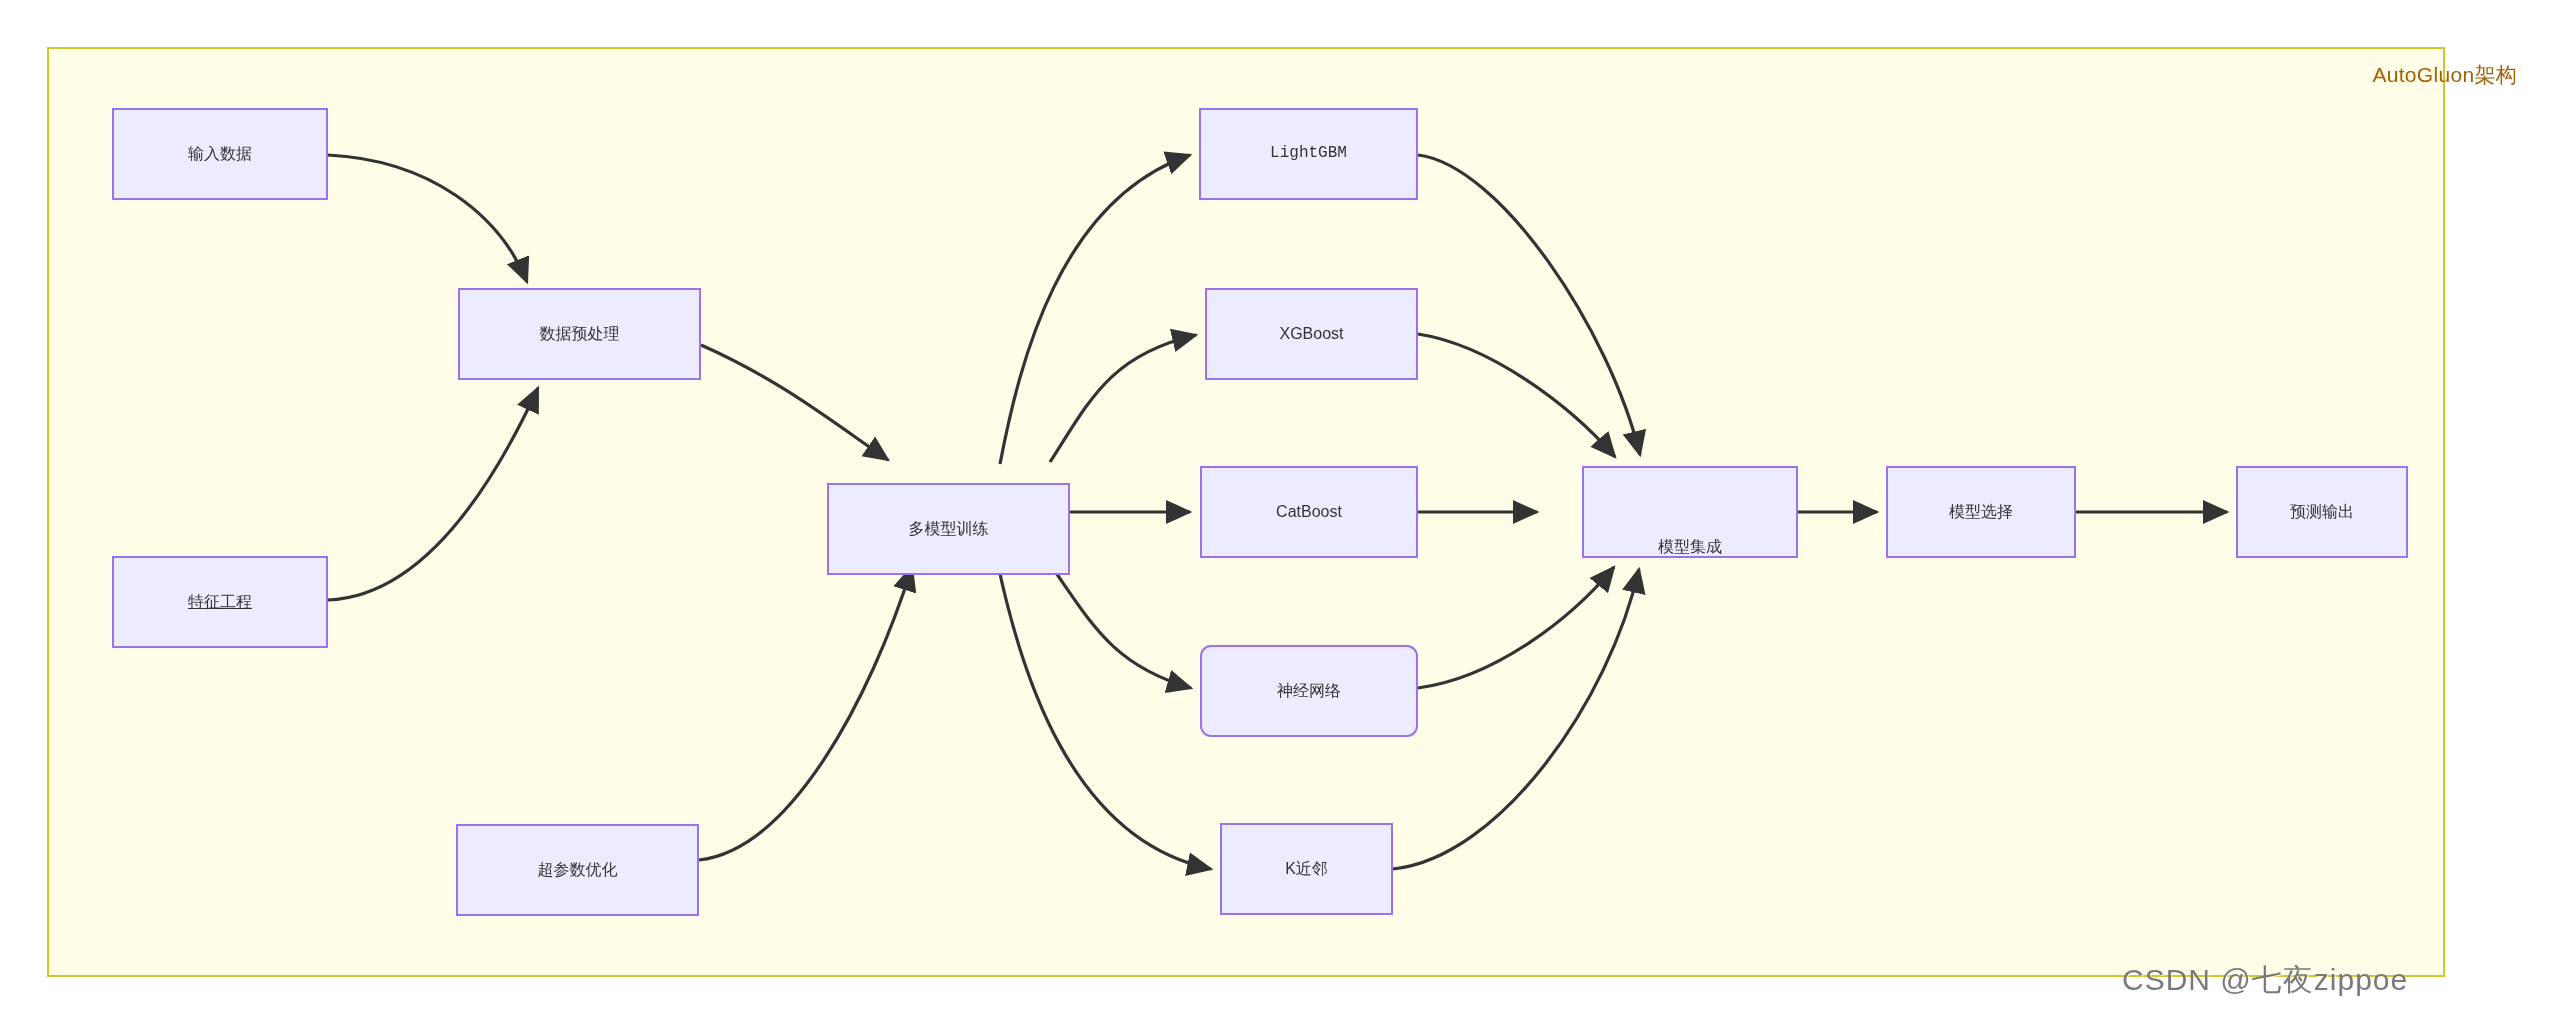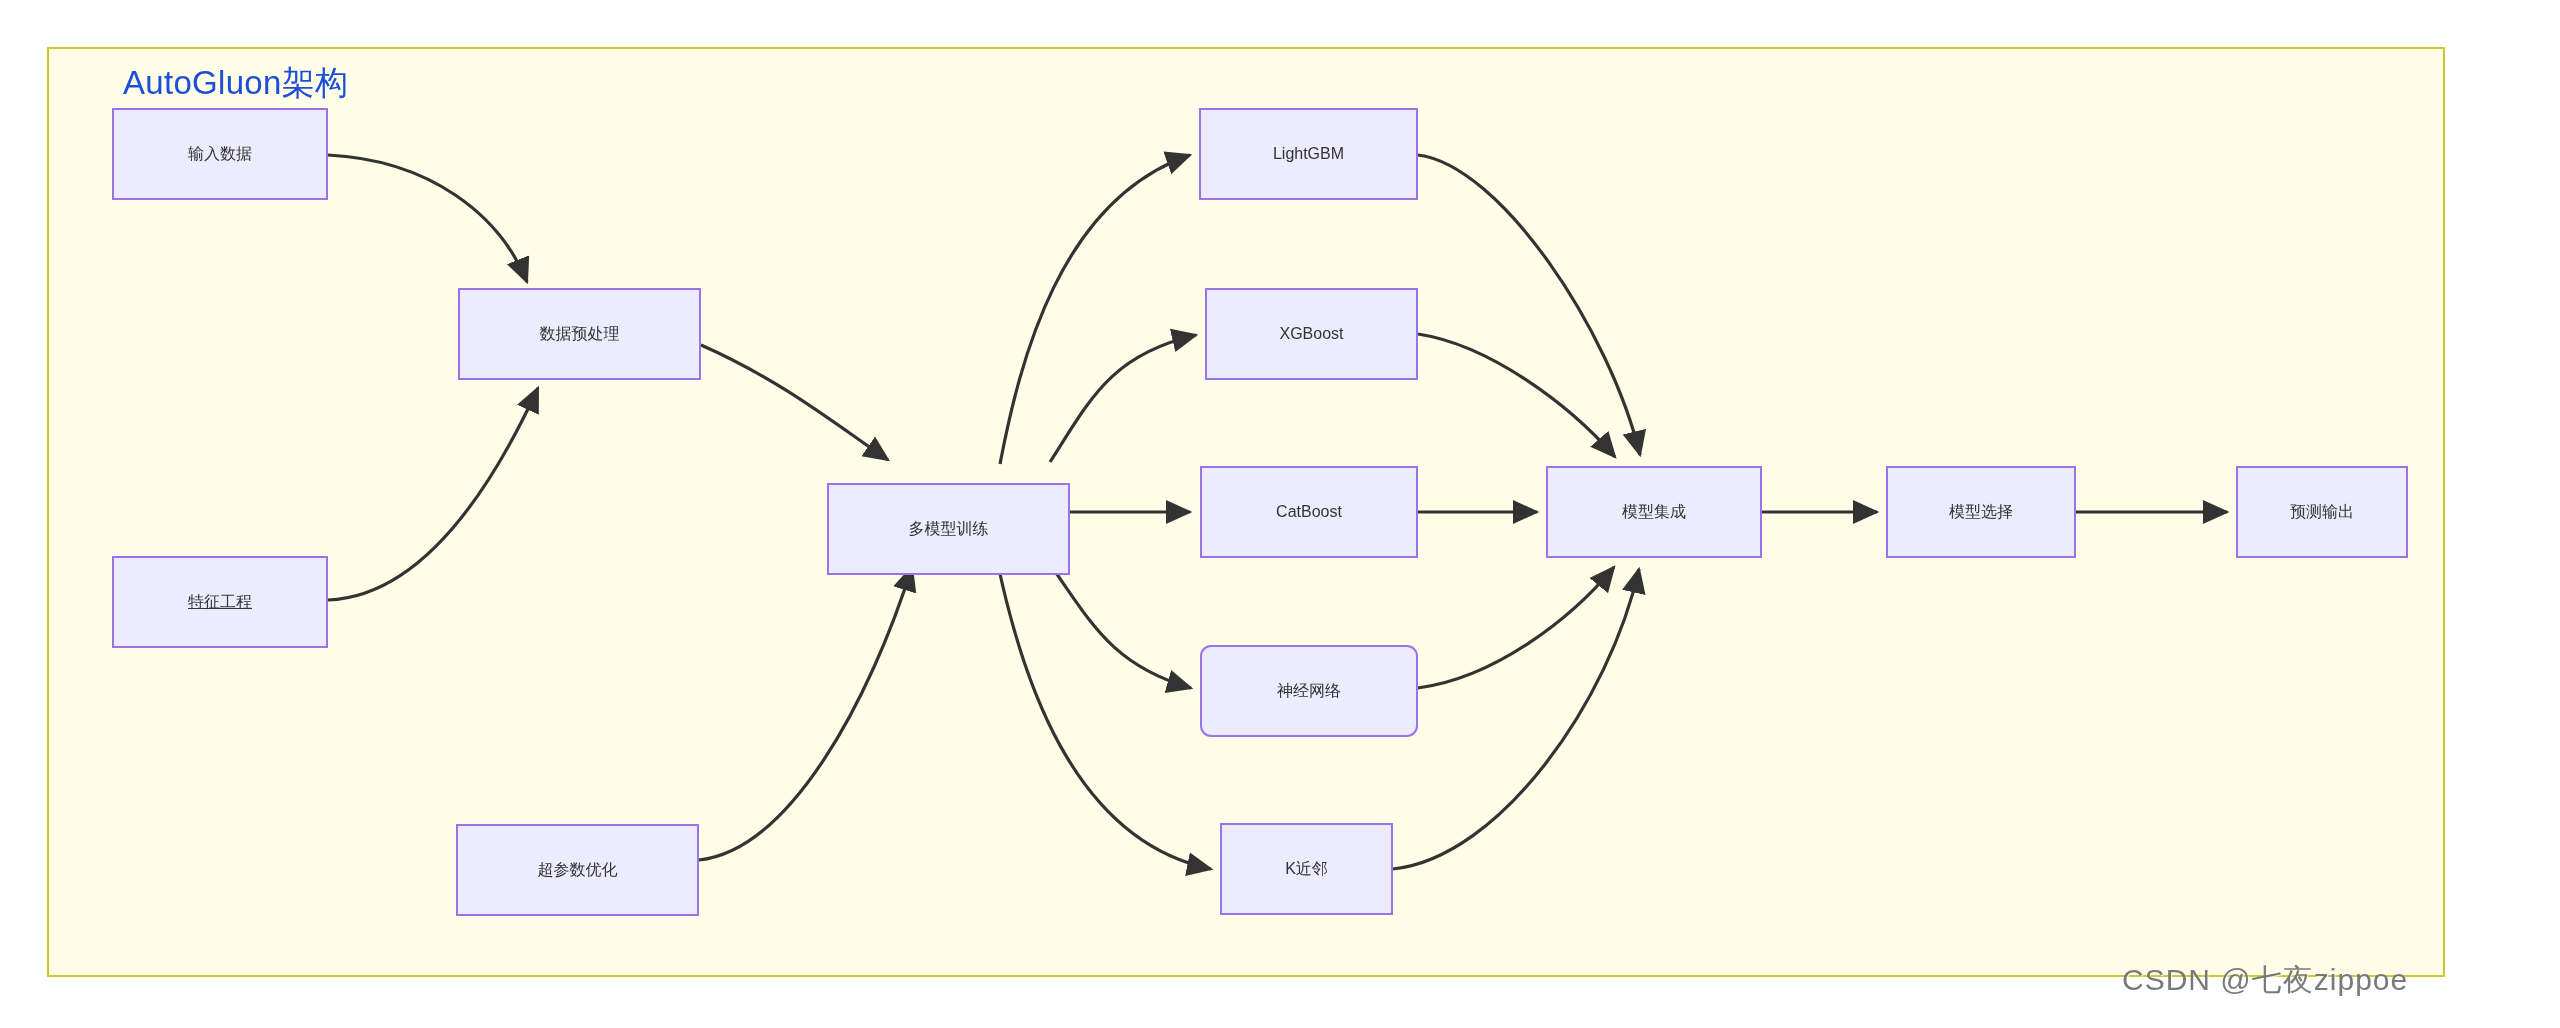--- a/index.html
+++ b/index.html
@@ -29,23 +29,23 @@
     background: #fffde7;
     border: 2px solid #cfc82b;
     box-sizing: border-box;
   }
 
   .diagram-title {
     position: absolute;
     left: 0;
     top: 12px;
     width: 100%;
-    text-align: left;
-    font-size: 33px;
-    color: #1d4ed8;
+    text-align: right;
+    font-size: 21px;
+    color: #a16207;
     letter-spacing: 0.3px;
     white-space: nowrap;
   }
   
   .diagram-title span {
     position: relative;
     left: 74px;
   }
 
   
@@ -147,36 +147,36 @@
   </div>
   <div class="node" style="left:112px; top:556px; width:216px; height:92px;text-decoration:underline;">
     <span class="node-label">特征工程</span>
   </div>
   <div class="node" style="left:456px; top:824px; width:243px; height:92px;">
     <span class="node-label">超参数优化</span>
   </div>
   <div class="node" style="left:827px; top:483px; width:243px; height:92px;">
     <span class="node-label">多模型训练</span>
   </div>
-  <div class="node" style="left:1199px; top:108px; width:219px; height:92px;">
+  <div class="node" style="left:1199px; top:108px; width:219px; height:92px;font-family:Liberation Mono, monospace;">
     <span class="node-label">LightGBM</span>
   </div>
   <div class="node" style="left:1205px; top:288px; width:213px; height:92px;">
     <span class="node-label">XGBoost</span>
   </div>
   <div class="node" style="left:1200px; top:466px; width:218px; height:92px;">
     <span class="node-label">CatBoost</span>
   </div>
   <div class="node" style="left:1200px; top:645px; width:218px; height:92px;border-radius:11px;">
     <span class="node-label">神经网络</span>
   </div>
   <div class="node" style="left:1220px; top:823px; width:173px; height:92px;">
     <span class="node-label">K近邻</span>
   </div>
-  <div class="node" style="left:1546px; top:466px; width:216px; height:92px;">
+  <div class="node" style="left:1582px; top:466px; width:216px; height:92px;align-items:flex-end;">
     <span class="node-label">模型集成</span>
   </div>
   <div class="node" style="left:1886px; top:466px; width:190px; height:92px;">
     <span class="node-label">模型选择</span>
   </div>
   <div class="node" style="left:2236px; top:466px; width:172px; height:92px;">
     <span class="node-label">预测输出</span>
   </div>
 
   <div class="watermark">CSDN @七夜zippoe</div>

